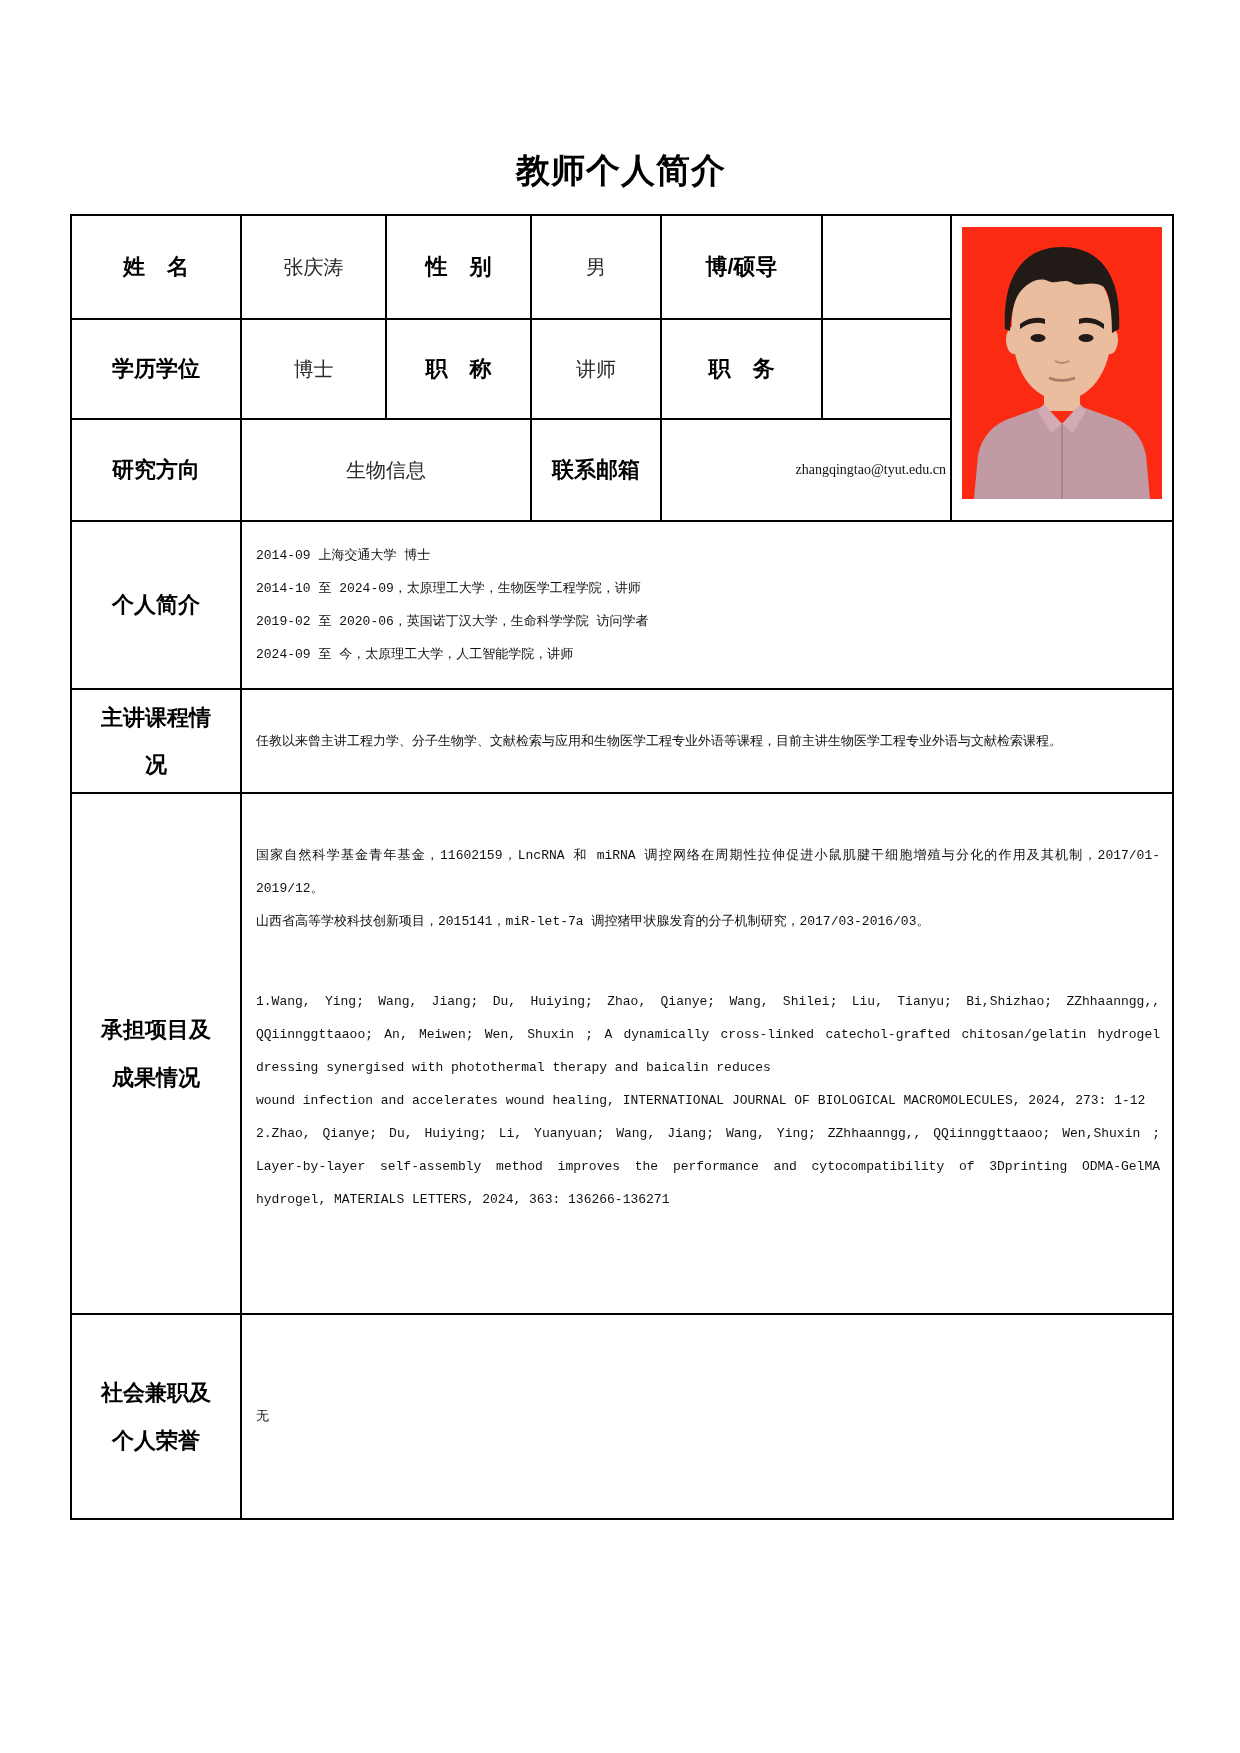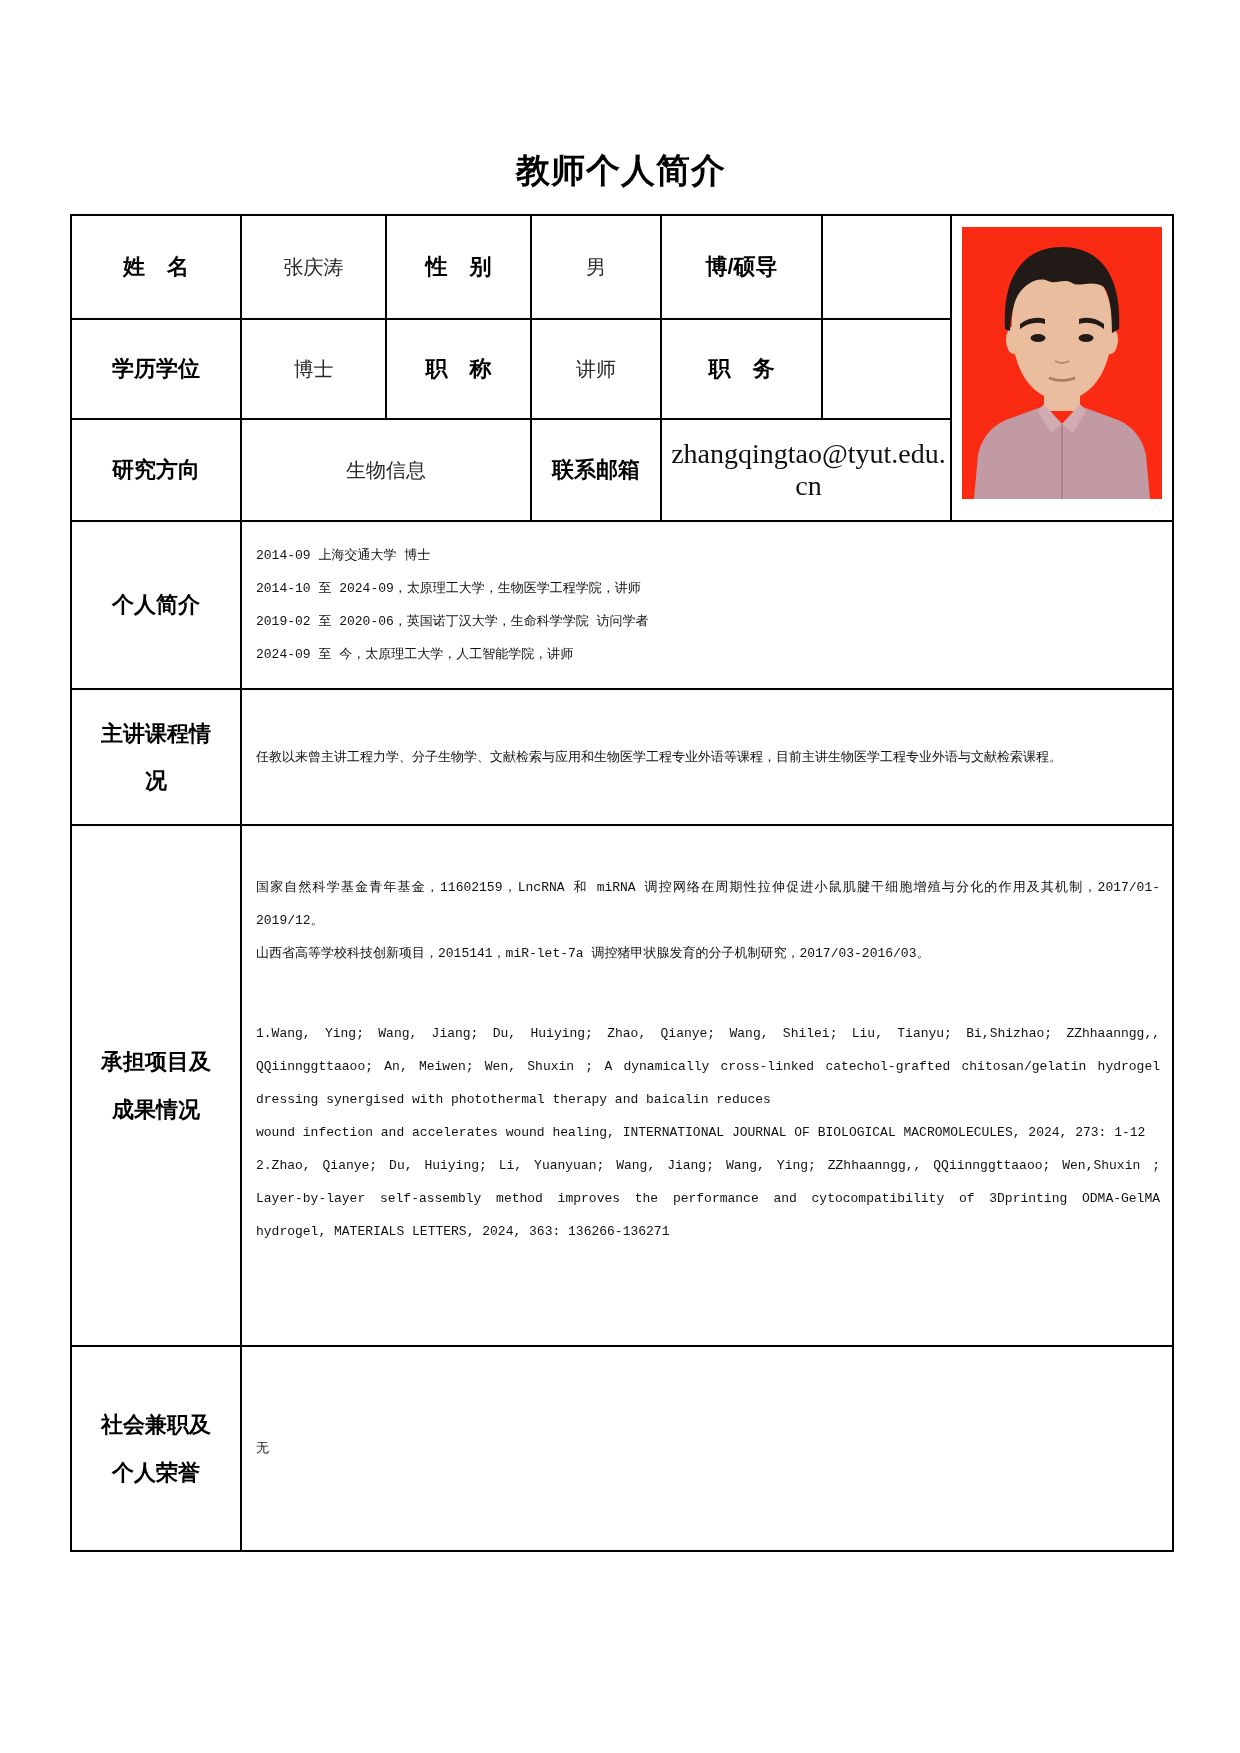--- a/index.html
+++ b/index.html
@@ -51,22 +51,22 @@
   }
   td.val {
     font-family: Liberation Sans, sans-serif;
     font-size: 20px;
     text-align: center;
     vertical-align: middle;
     color: #2b2b2b;
   }
   td.email {
     font-family: "Liberation Serif", "DejaVu Serif", serif;
-    font-size: 28px;
-    text-align: center;
+    font-size: 14px;
+    text-align: right;
     vertical-align: middle;
     padding-left: 9px;
     padding-right: 4px;
     color: #111;
     margin-left: 8px;
   }
   td.content {
     font-family: "Liberation Mono", "DejaVu Sans Mono", monospace;
     font-size: 13px;
     line-height: 33px;
@@ -169,21 +169,21 @@
     </tr>
 
     <tr style="height:168px">
       <td class="lbl">个人简介</td>
       <td class="content" colspan="6">2014-09 上海交通大学 博士
 2014-10 至 2024-09，太原理工大学，生物医学工程学院，讲师
 2019-02 至 2020-06，英国诺丁汉大学，生命科学学院 访问学者
 2024-09 至 今，太原理工大学，人工智能学院，讲师</td>
     </tr>
 
-    <tr style="height:136px">
+    <tr style="height:104px">
       <td class="lbl">主讲课程情
 况</td>
       <td class="content" colspan="6">任教以来曾主讲工程力学、分子生物学、文献检索与应用和生物医学工程专业外语等课程，目前主讲生物医学工程专业外语与文献检索课程。</td>
     </tr>
 
     <tr style="height:521px">
       <td class="lbl">承担项目及
 成果情况</td>
       <td class="content top" colspan="6">
         <div class="grants-block">国家自然科学基金青年基金，11602159，LncRNA 和 miRNA 调控网络在周期性拉伸促进小鼠肌腱干细胞增殖与分化的作用及其机制，2017/01-2019/12。

